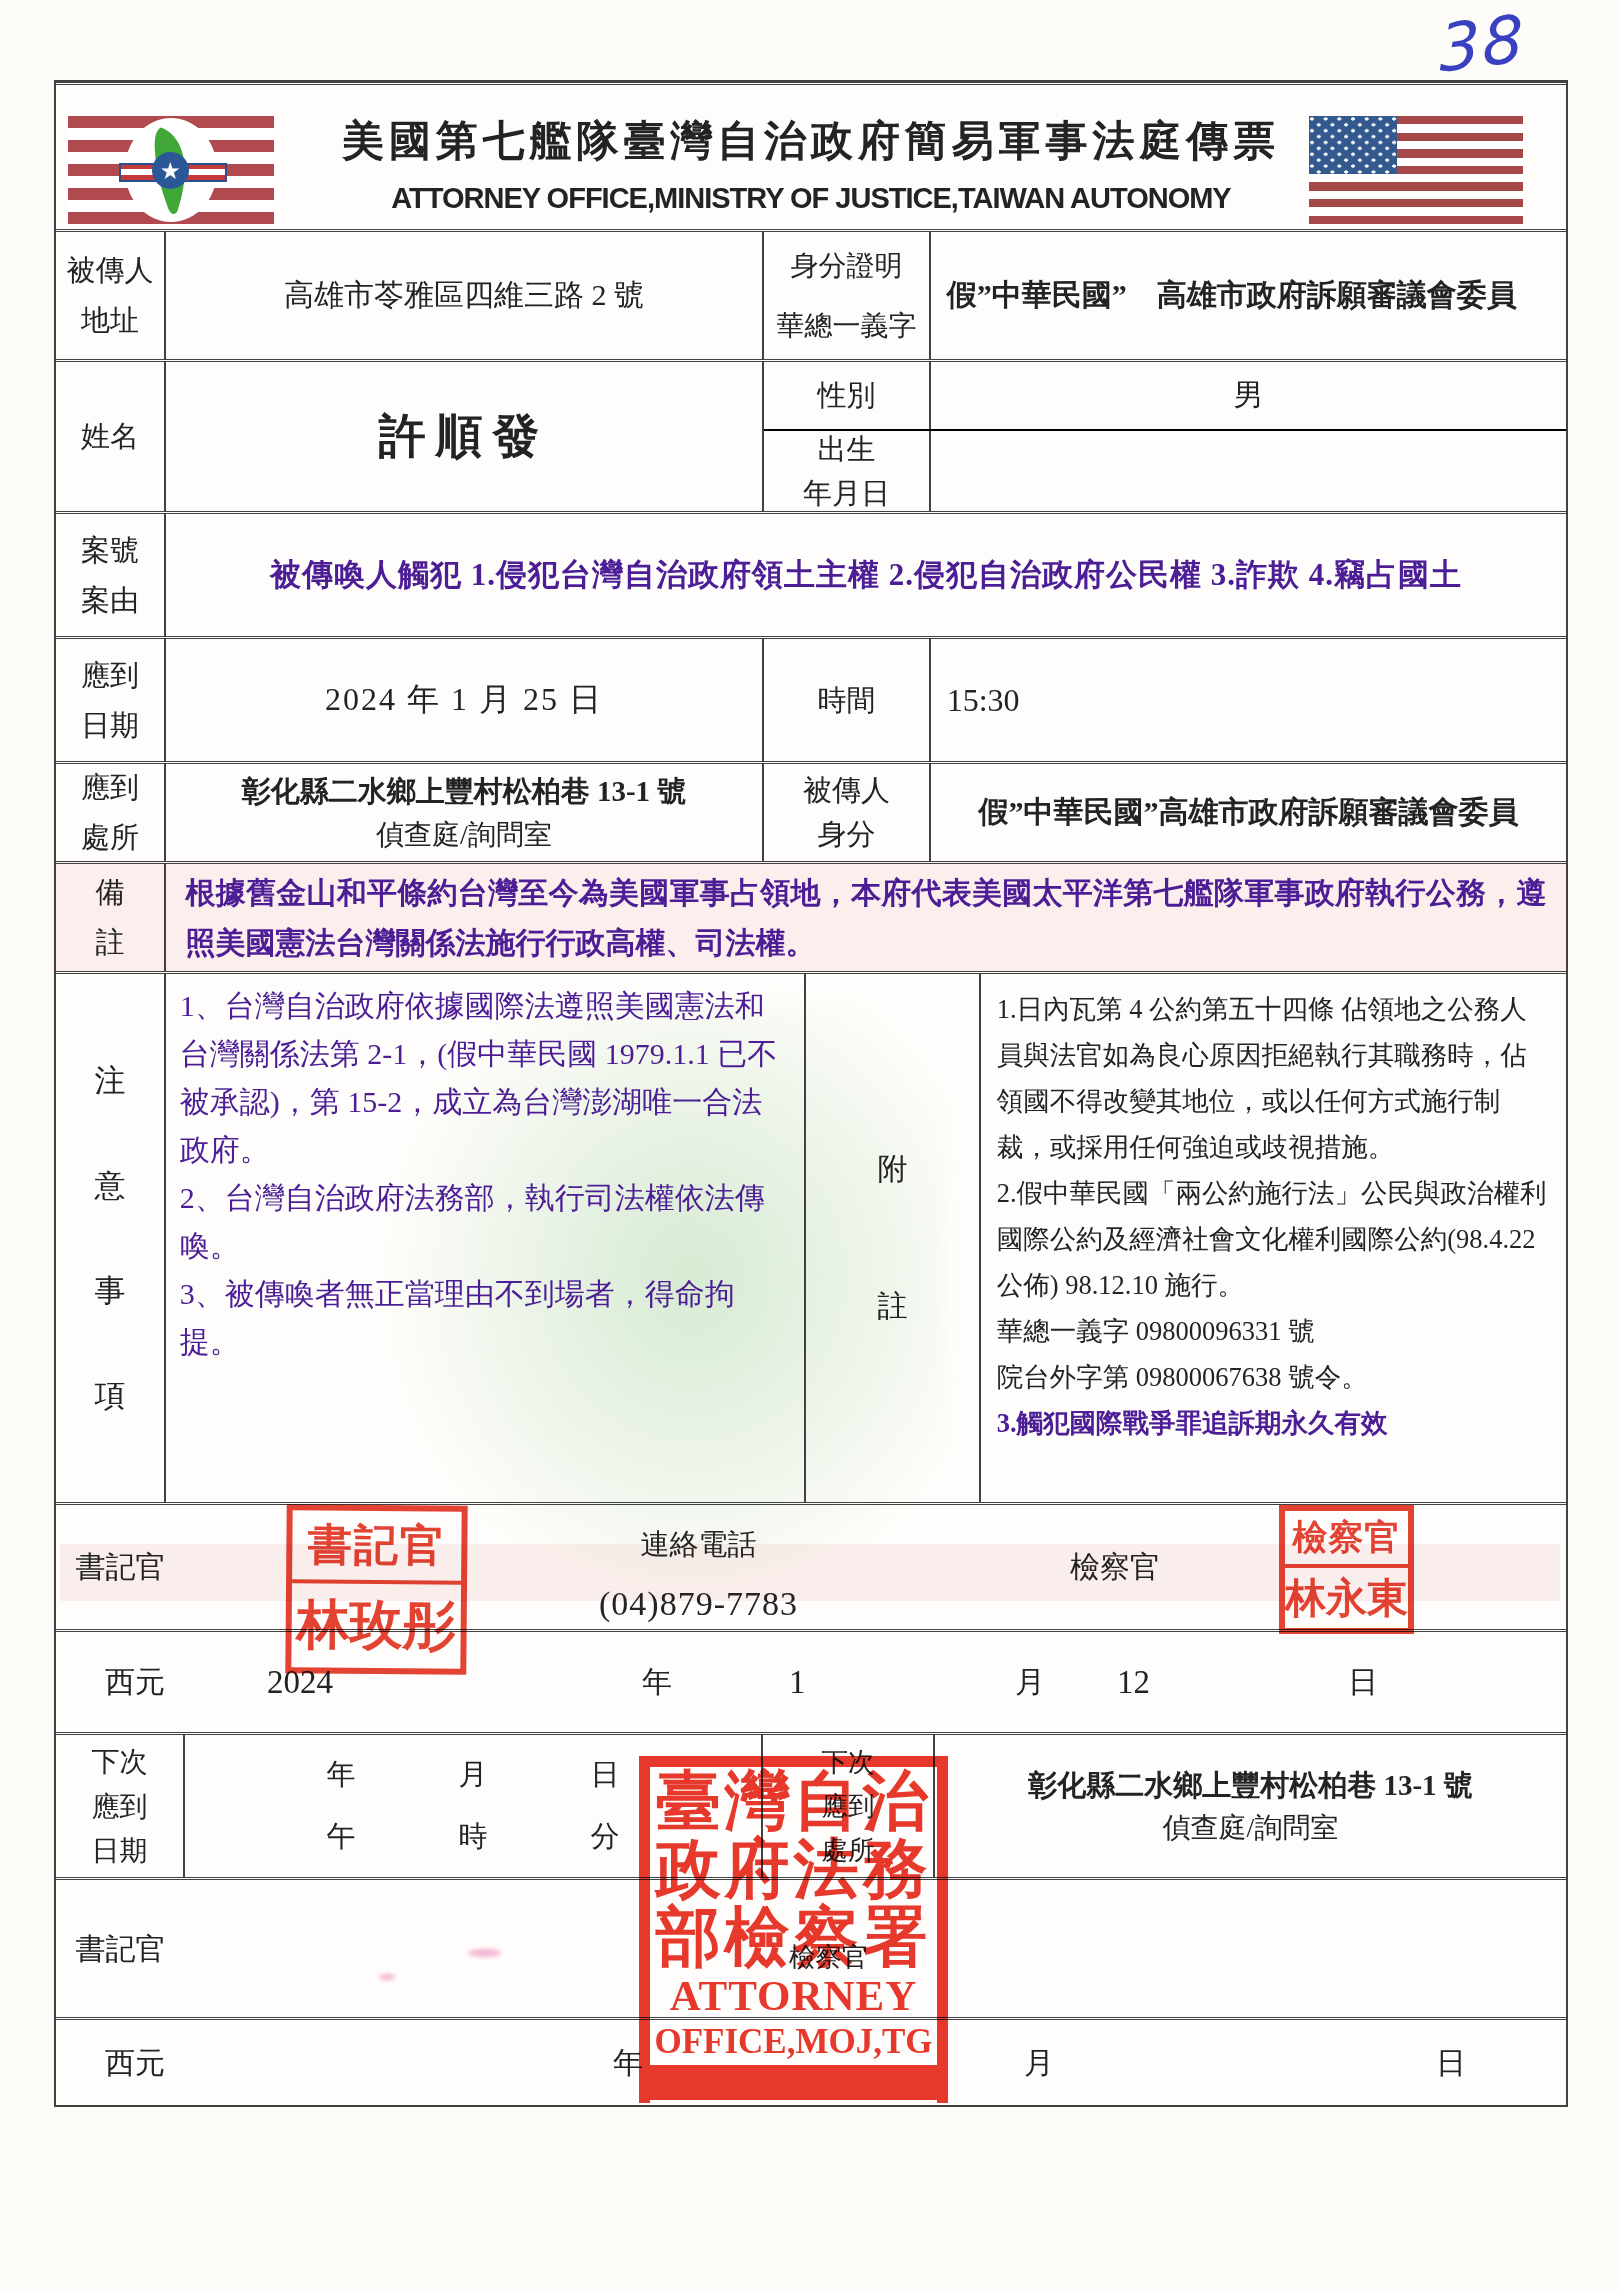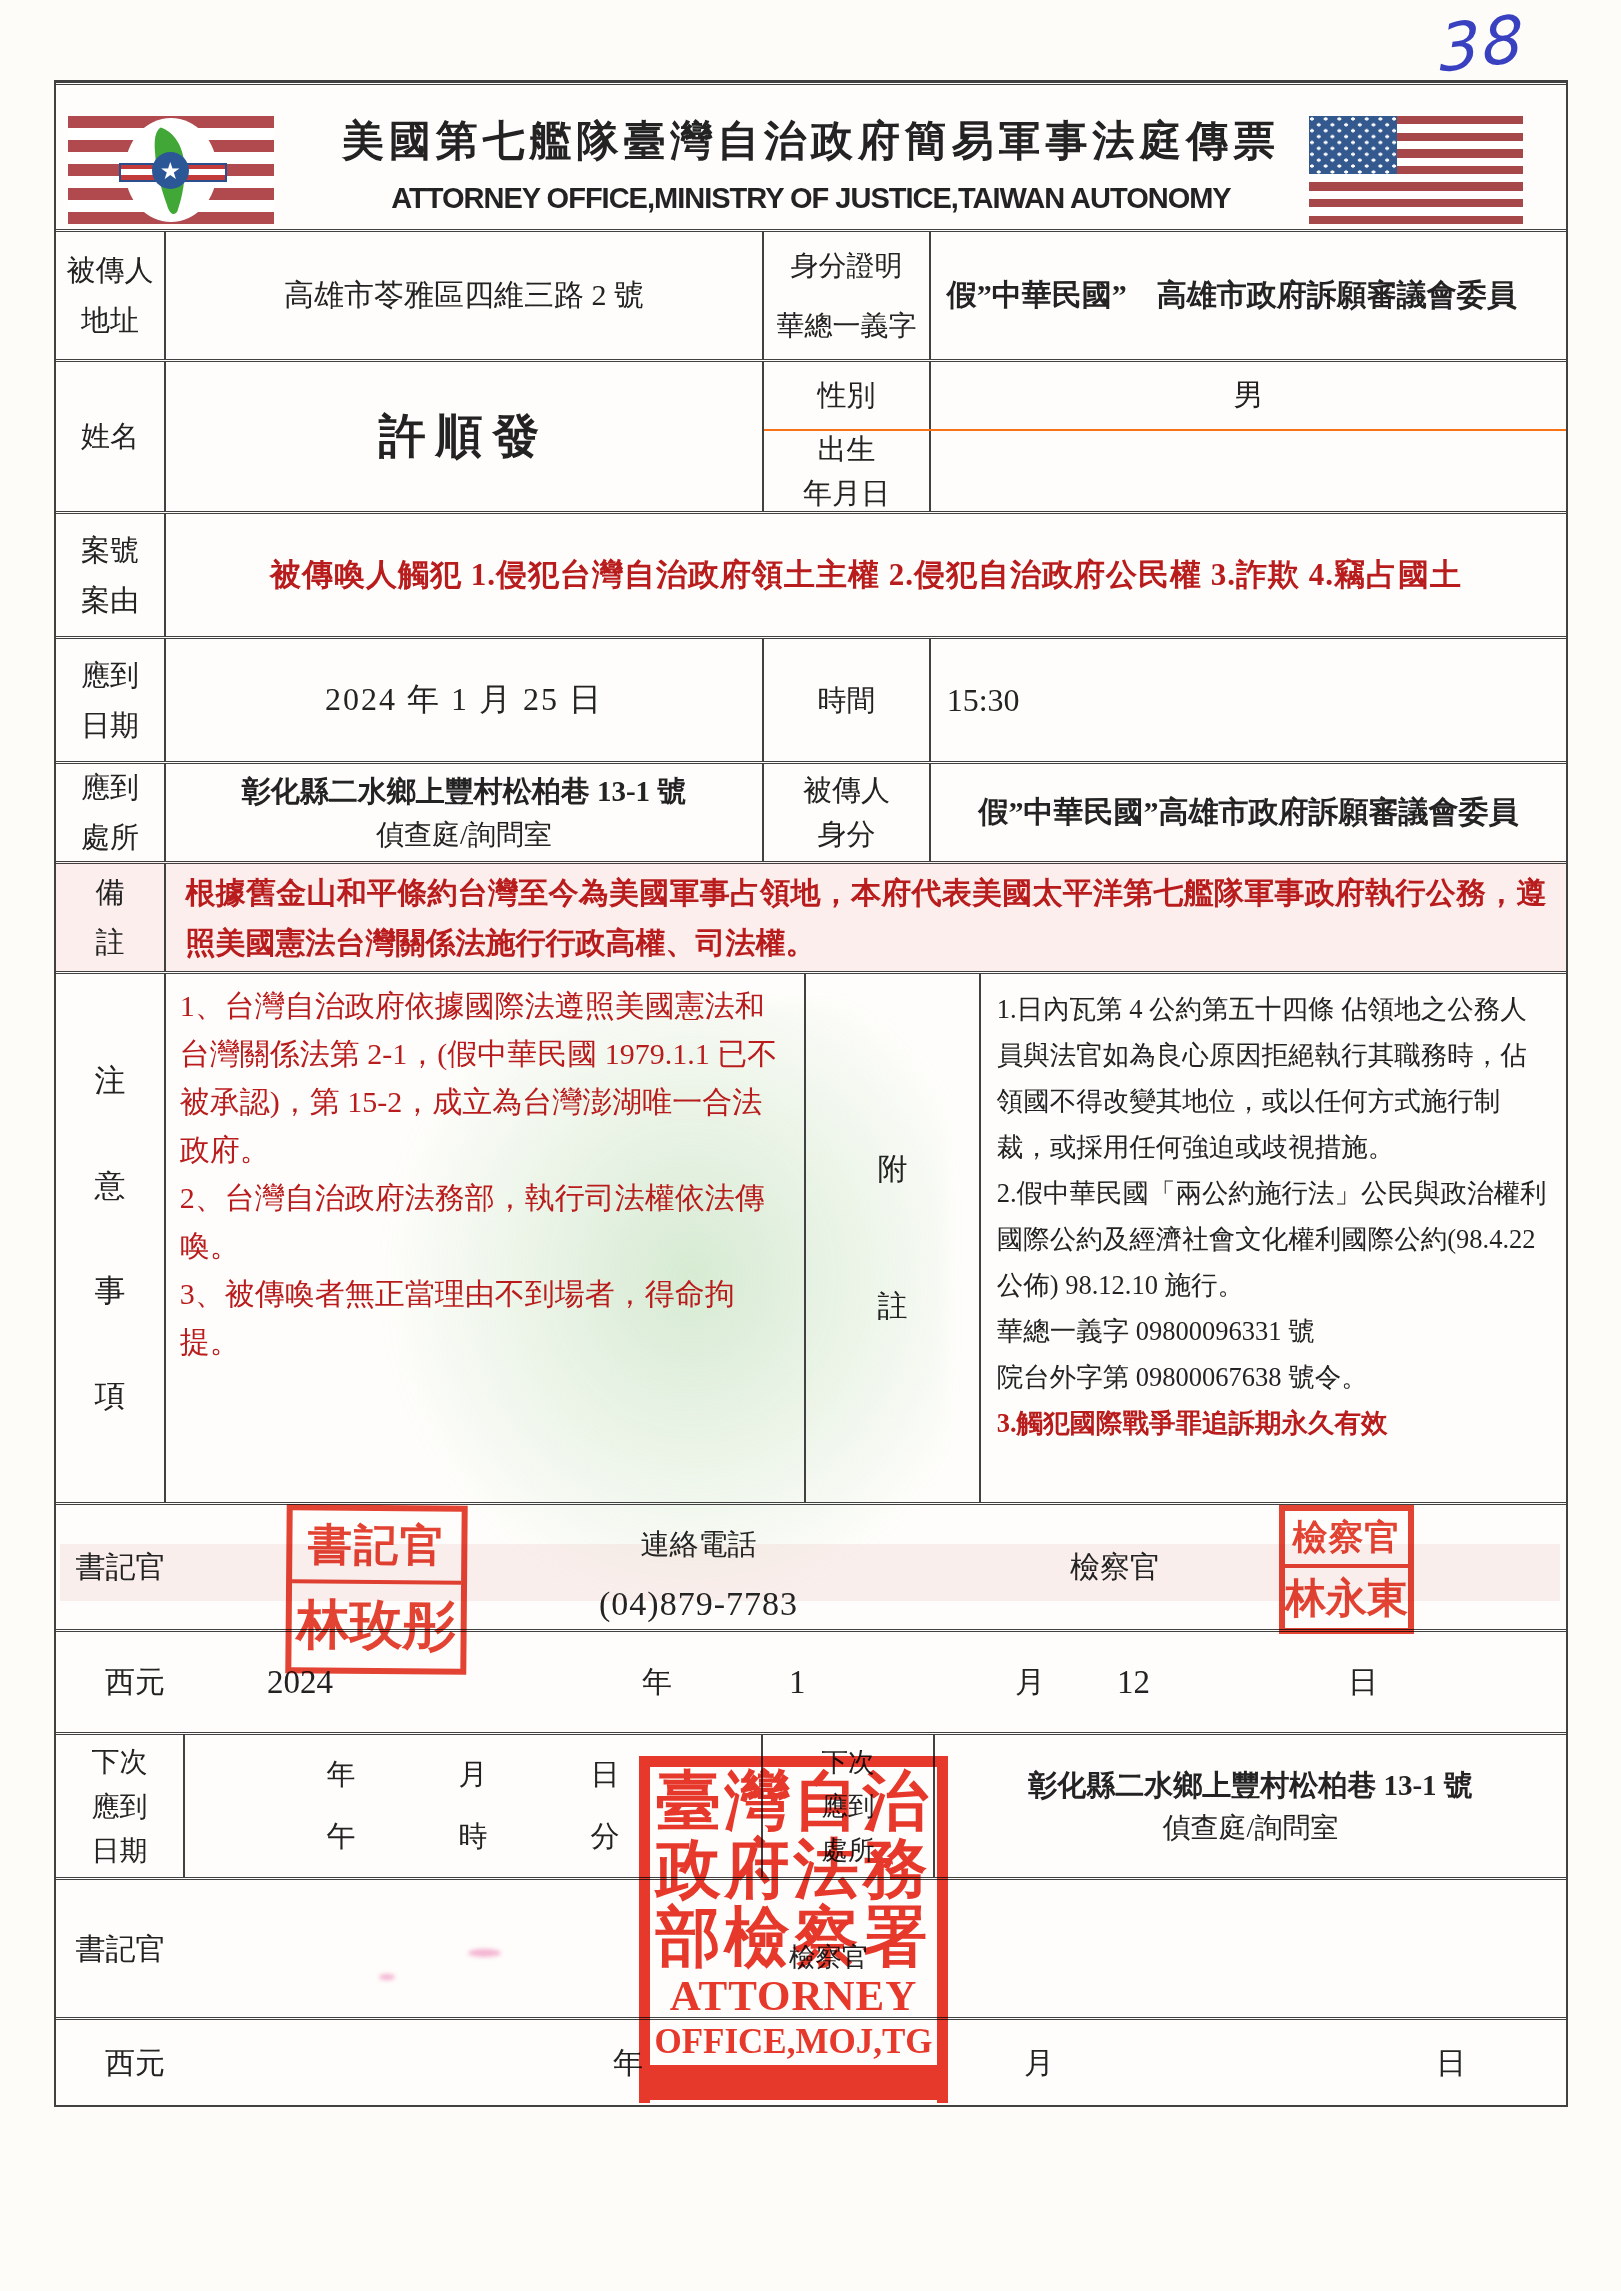--- a/index.html
+++ b/index.html
@@ -30,21 +30,21 @@
   .c{box-sizing:border-box;position:relative;}
   .vl{border-left:2px solid #414141;}
   .lbl{
     width:108px;display:flex;flex-direction:column;align-items:center;justify-content:center;
     gap:13.7px;font-size:29px;flex:none;text-align:center;line-height:1.25;
   }
   .w1{width:598px;}
   .wm{width:167px;}
   .wr{flex:1;}
   .center{display:flex;align-items:center;justify-content:center;text-align:right;}
-  .red{color:#b91c1c;}
+  .red{color:#4c1d95;}
 
   
   .hd{height:147px;align-items:center;justify-content:center;flex-direction:column;}
   .title{font-size:42px;font-weight:bold;letter-spacing:4.9px;margin-top:13.7px;}
   .subtitle{font-family:"Liberation Sans",sans-serif;font-weight:bold;font-size:29px;letter-spacing:-1px;margin-top:13.7px;}
 
   
   .flag-tw{position:absolute;left:11.8px;top:31px;width:206px;height:108px;
     background:repeating-linear-gradient(#b04a4e 0 12px,#ffffff 12px 24px);}
   .flag-tw .oval{position:absolute;left:57px;top:2px;width:92px;height:104px;background:#fff;border-radius:50%;}
@@ -72,21 +72,21 @@
   .rnext{height:145px;}
   .rclerk2{height:140px;}
   .rera2{height:88px;}
 
   .addr{font-size:30px;}
   .idlbl{font-size:28px;gap:25.5px;}
   .idval{font-weight:bold;font-size:30px;padding:9.8px 15.7px;line-height:1.75;display:flex;align-items:center;}
   .bigname{font-size:47px;font-weight:bold;letter-spacing:9.8px;}
   .subcol{display:flex;flex-direction:column;flex:1;}
   .subrow1{display:flex;height:69px;}
-  .subrow2{display:flex;flex:1;border-top:2px solid #f97316;}
+  .subrow2{display:flex;flex:1;border-top:2px solid #000000;}
   .gval{font-size:30px;}
   .casetxt{font-size:31px;font-weight:bold;letter-spacing:1px;}
   .dateval{font-size:32px;letter-spacing:2px;}
   .timeval{font-size:32px;display:flex;align-items:center;padding-left:15.7px;font-family:"Liberation Serif",serif;}
   .place1{font-weight:bold;font-size:29px;line-height:1.55;}
   .place2{font-size:28px;line-height:1.5;}
   .remarktxt{padding:0 19.6px;font-size:30px;font-weight:bold;line-height:1.65;display:flex;align-items:center;text-align:justify;}
 
   .notesL{width:108px;display:flex;flex-direction:column;align-items:center;justify-content:space-around;
     padding:54px 0;font-size:31px;flex:none;}

